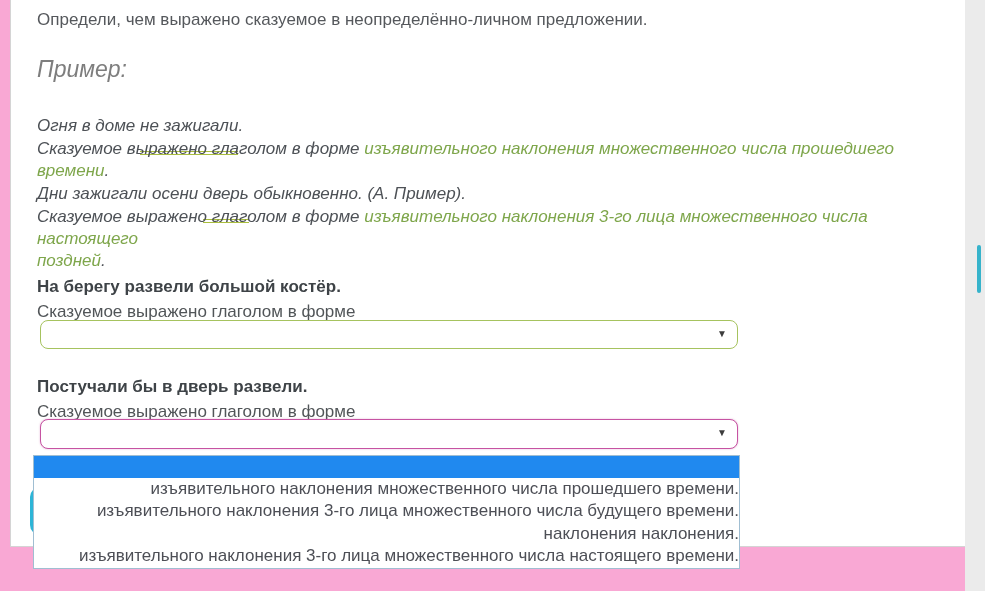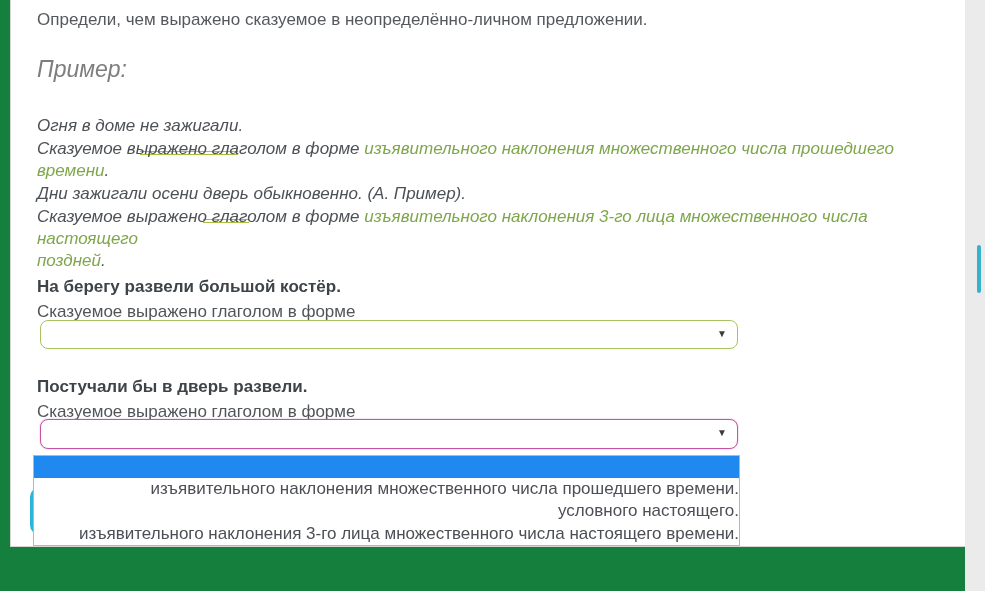--- a/index.html
+++ b/index.html
@@ -7,21 +7,21 @@
   body {
     font-family: "Liberation Sans", sans-serif;
     background: #ebebeb;
     overflow: hidden;
     position: relative;
   }
   .page {
     position: relative;
     width: 985px;
     height: 591px;
-    background: #15803d;
+    background: #f9a8d4;
     overflow: hidden;
   }
   .card {
     position: absolute;
     left: 10px;
     top: -2px;
     width: 956px;
     height: 549px;
     background: #ffffff;
     border: 1px solid #d4d4d4;
@@ -176,21 +176,22 @@
       <span class="select-arrow">▼</span>
     </div>
 
   </div>
 
   <button class="answer-button"></button>
 
   <div class="options-list" role="listbox">
     <div class="option option-highlighted" role="option"></div>
     <div class="option" role="option">изъявительного наклонения множественного числа прошедшего времени.</div>
-    <div class="option" role="option">условного настоящего.</div>
+    <div class="option" role="option">изъявительного наклонения 3-го лица множественного числа будущего времени.</div>
+    <div class="option" role="option">наклонения наклонения.</div>
     <div class="option" role="option">изъявительного наклонения 3-го лица множественного числа настоящего времени.</div>
   </div>
 
   <div class="scrollbar-track">
     <div class="scrollbar-thumb"></div>
   </div>
 
 </div>
 
 </body></html>

